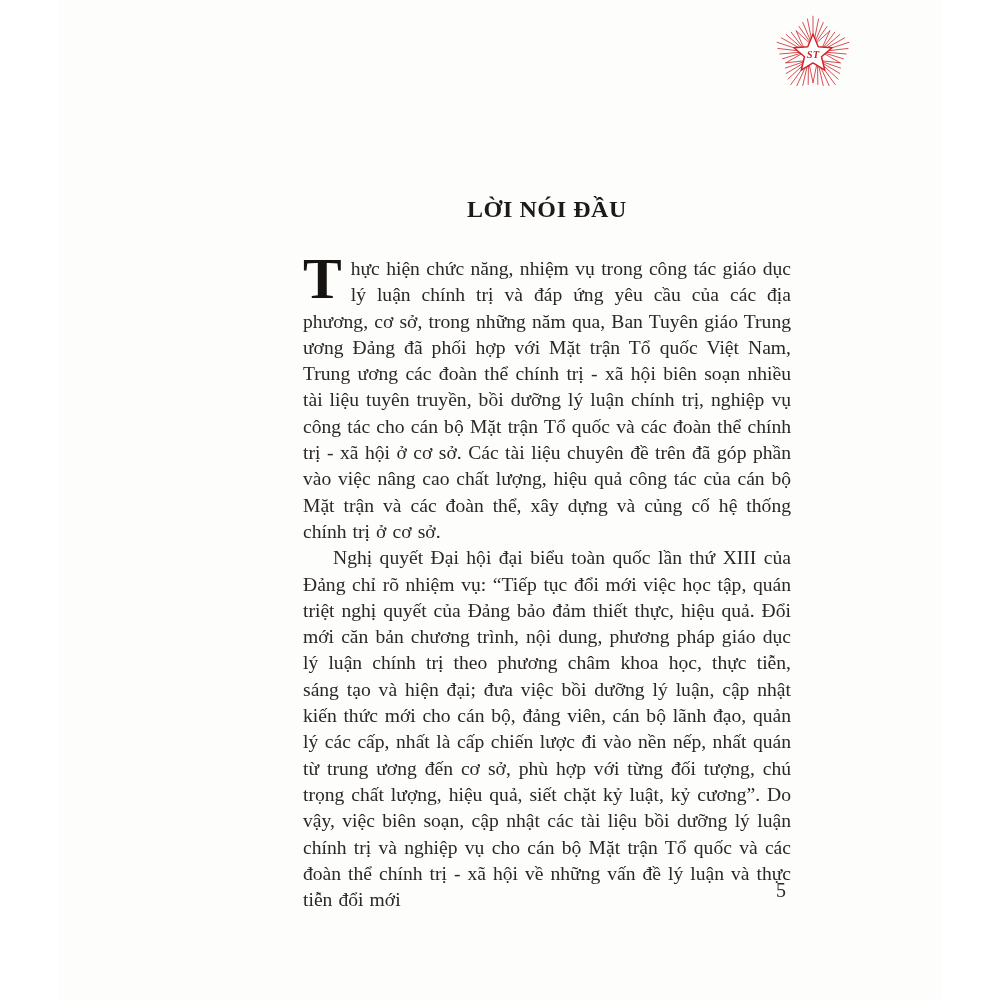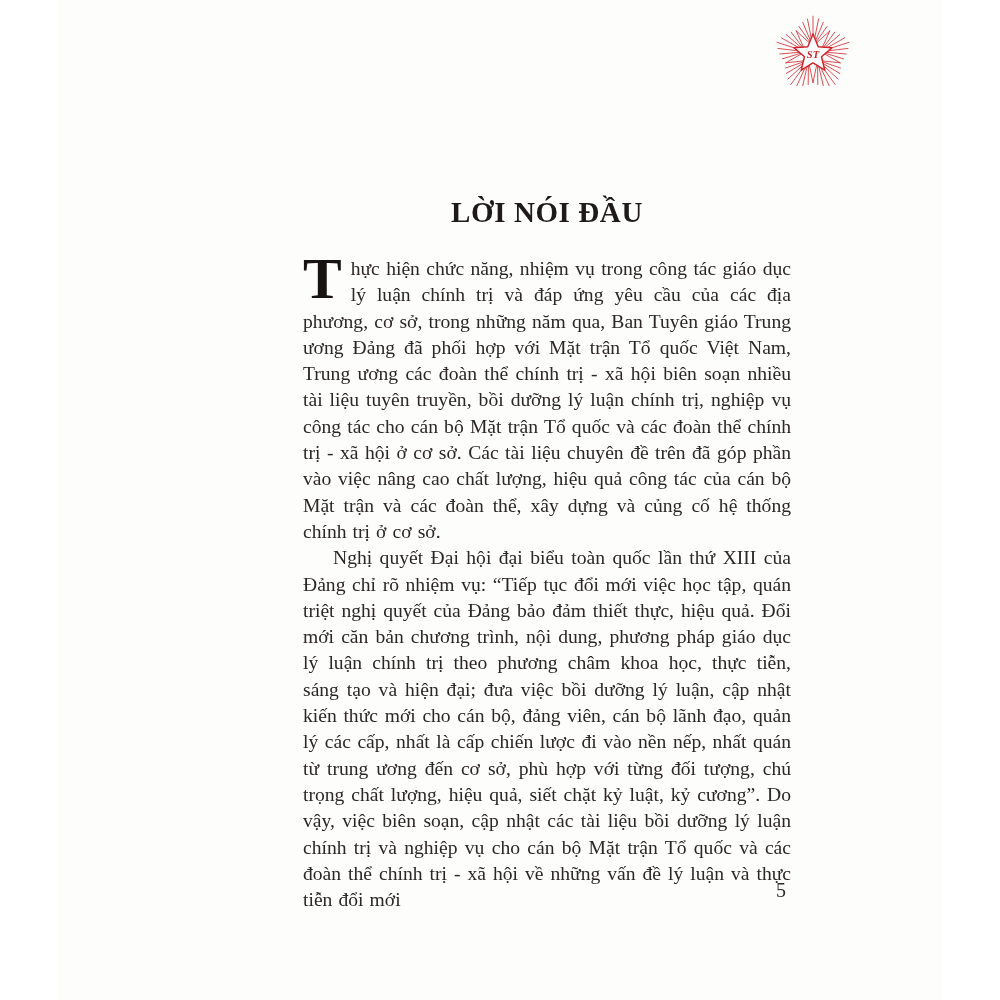--- a/index.html
+++ b/index.html
@@ -34,21 +34,21 @@
     text-anchor: middle;
   }
 
   .title {
     position: absolute;
     left: 245px;
     top: 196px;
     width: 488px;
     margin: 0;
     text-align: center;
-    font-size: 29px;
+    font-size: 24px;
     font-weight: bold;
     letter-spacing: 0.6px;
     color: #1d1a18;
   }
 
   .body-text {
     position: absolute;
     left: 245px;
     top: 256px;
     width: 488px;

